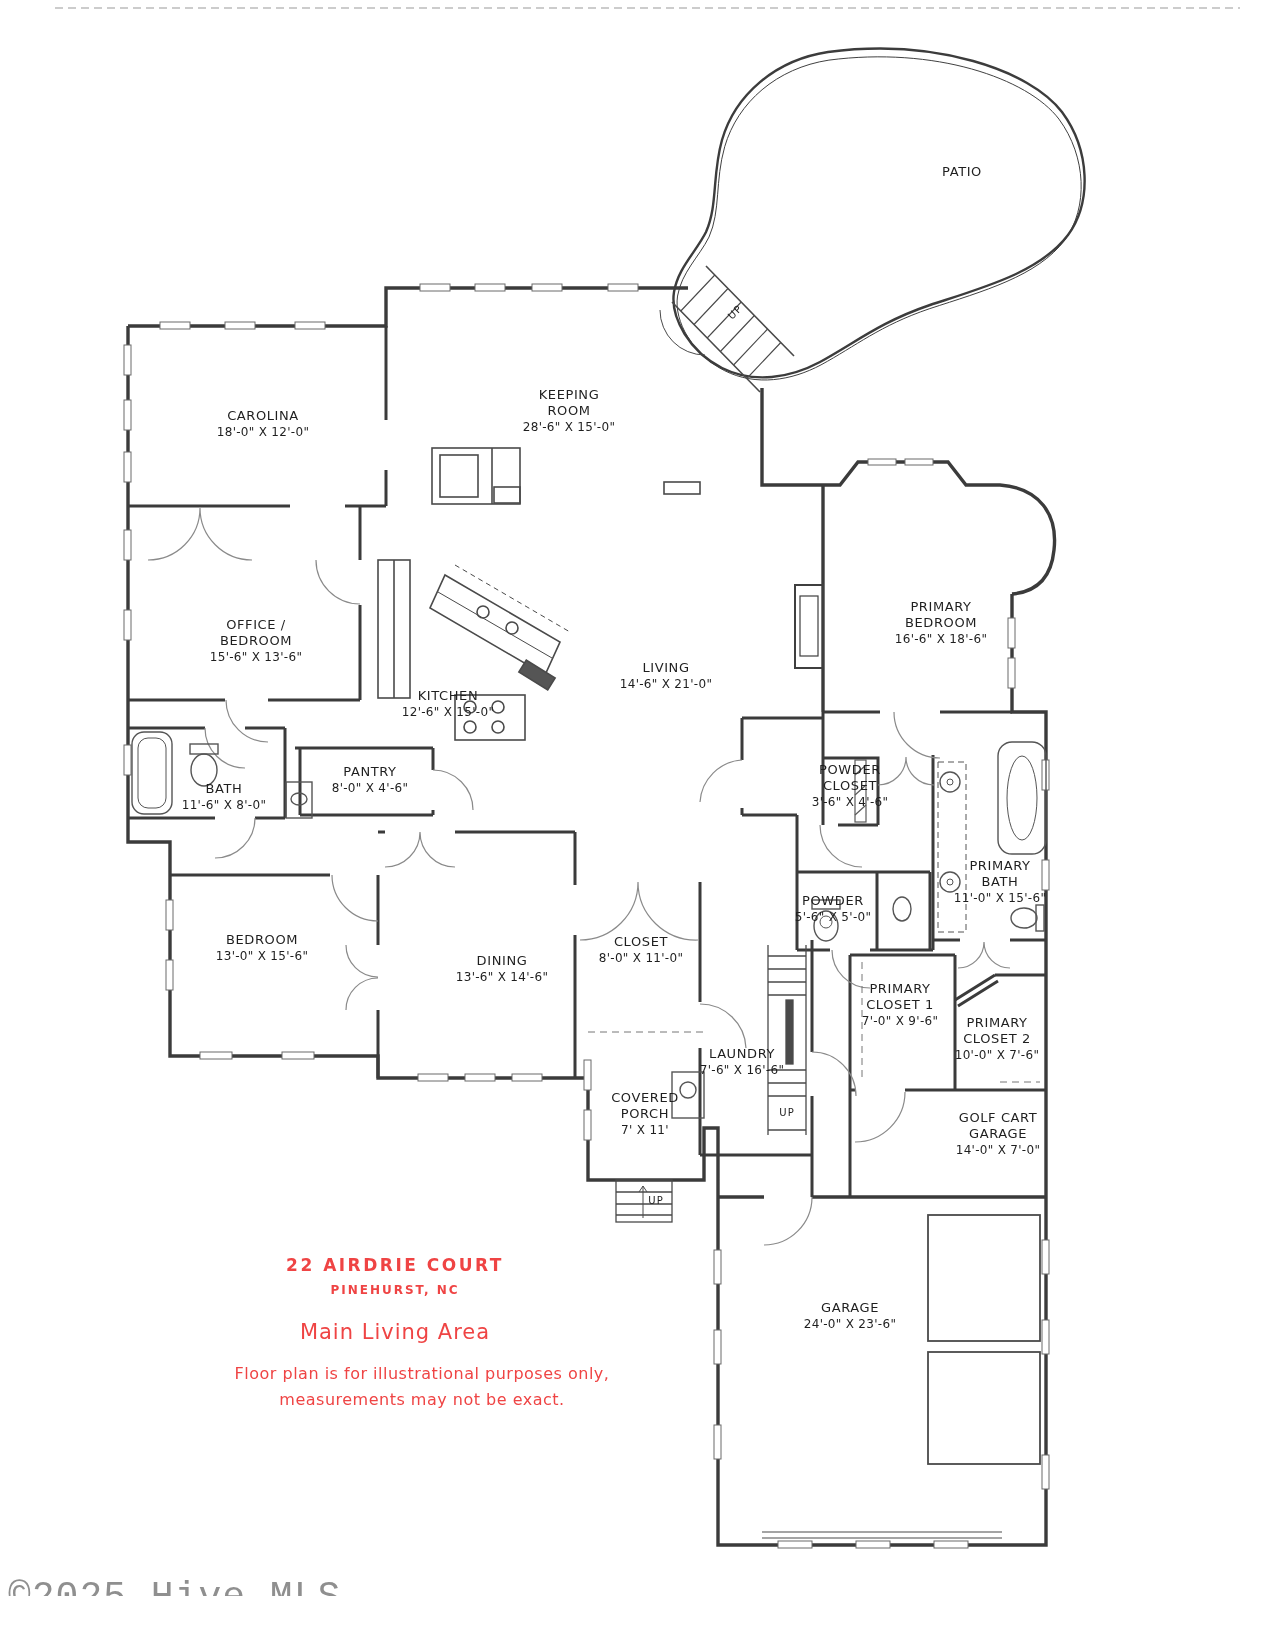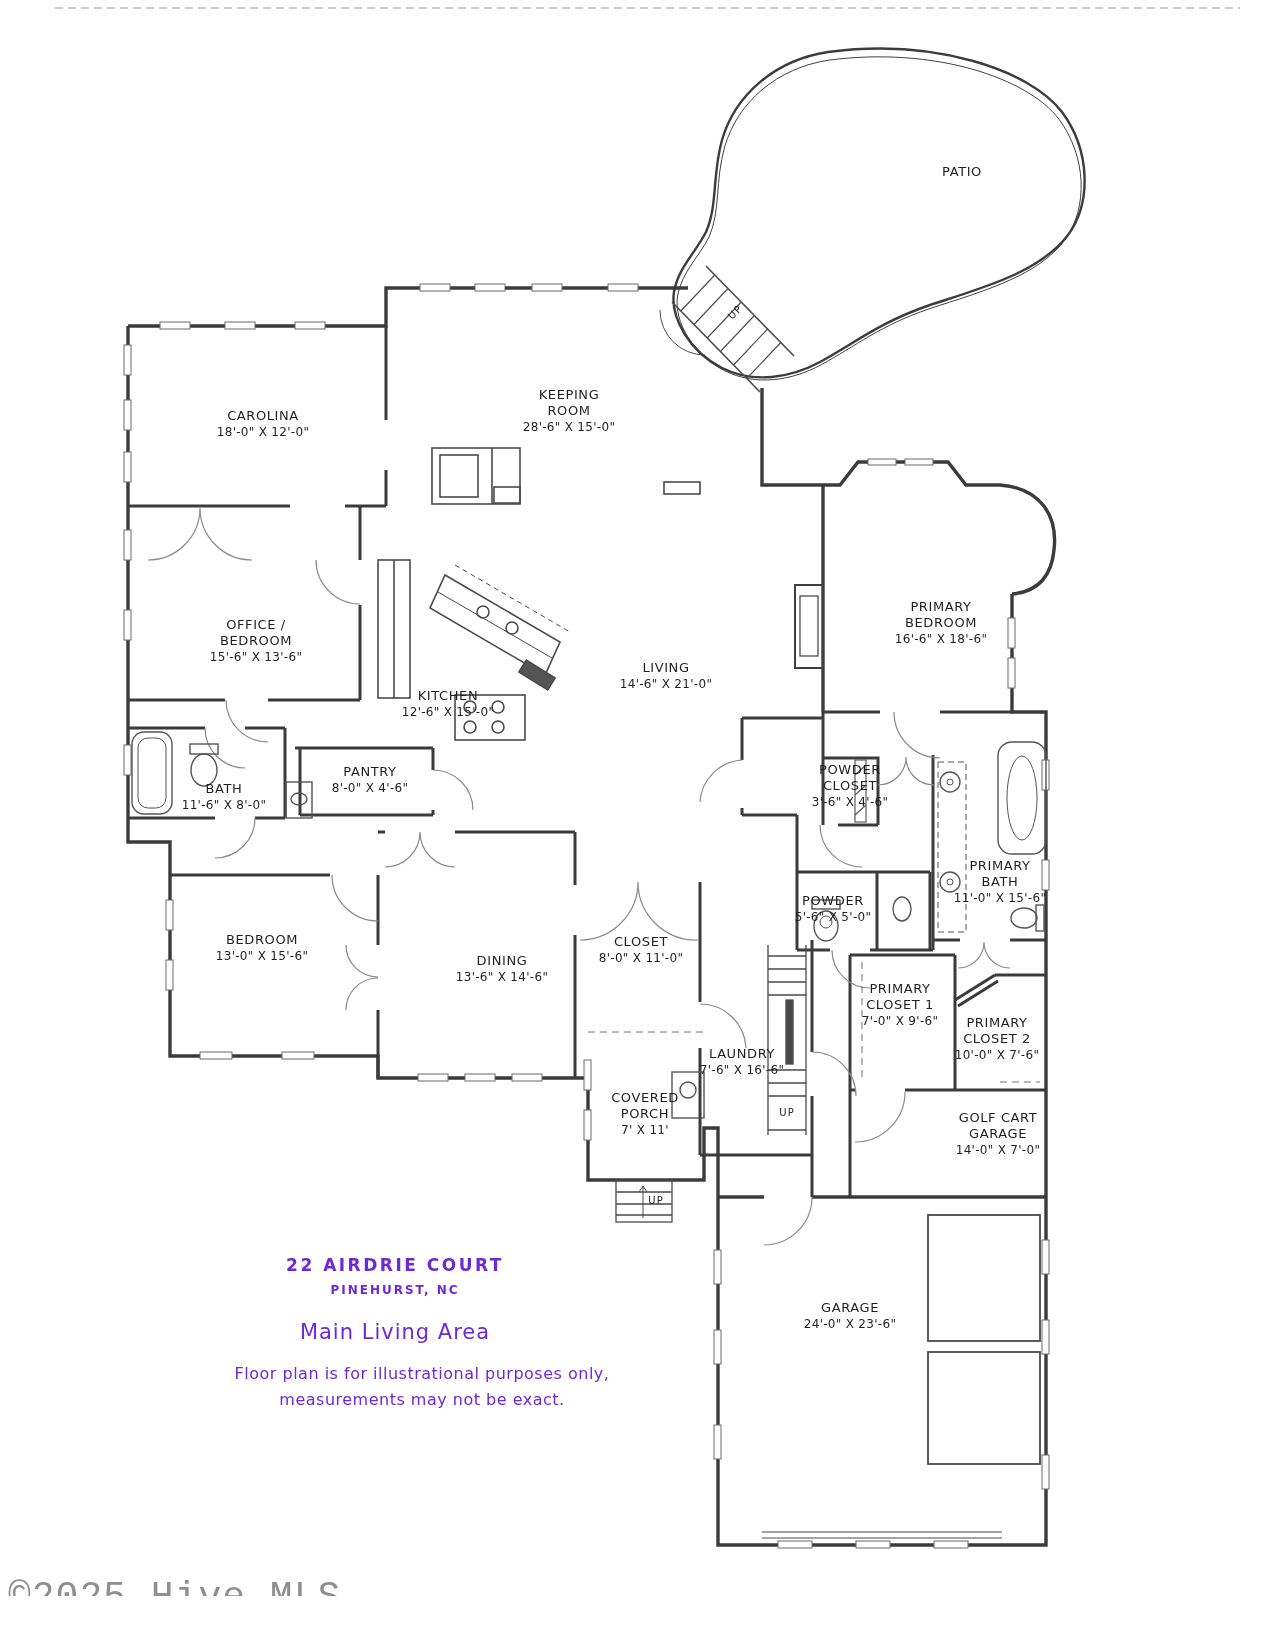--- a/index.html
+++ b/index.html
@@ -4,21 +4,21 @@
 <style>
   html,body{margin:0;padding:0;background:#ffffff;}
   #page{position:relative;width:1275px;height:1596px;background:#fff;overflow:hidden;
         font-family:"DejaVu Sans",sans-serif;}
   #plan-svg{position:absolute;left:0;top:0;width:1275px;height:1650px;}
   .rl{position:absolute;transform:translate(-50%,-50%);text-align:center;white-space:nowrap;
       color:#1f1f1f;font-size:13px;line-height:16px;letter-spacing:0.6px;}
   .rl .dims{font-size:12px;letter-spacing:0.3px;}
   .up{position:absolute;transform:translate(-50%,-50%);font-size:10px;color:#222;letter-spacing:1px;}
   .up.rot{transform:translate(-50%,-50%) rotate(-45deg);}
-  .tb-line{position:absolute;transform:translate(-50%,-50%);color:#6d28d9;text-align:center;white-space:nowrap;}
+  .tb-line{position:absolute;transform:translate(-50%,-50%);color:#ef4444;text-align:center;white-space:nowrap;}
   #addr1{font-size:17px;font-weight:bold;letter-spacing:2.5px;}
   #addr2{font-size:12px;font-weight:bold;letter-spacing:2px;}
   #planname{font-size:21px;letter-spacing:1px;}
   #disc1,#disc2{font-size:16px;letter-spacing:0.5px;margin-left:24px;}
   #watermark{position:absolute;left:8px;top:1576px;font-family:Liberation Mono, monospace;
              font-size:38px;color:#8f8f8f;letter-spacing:1px;}
 </style>
 </head>
 <body>
 

